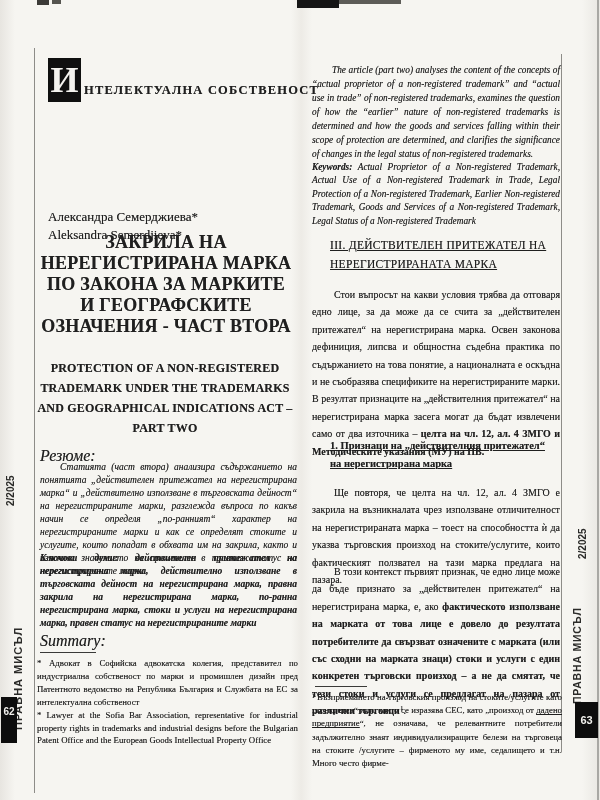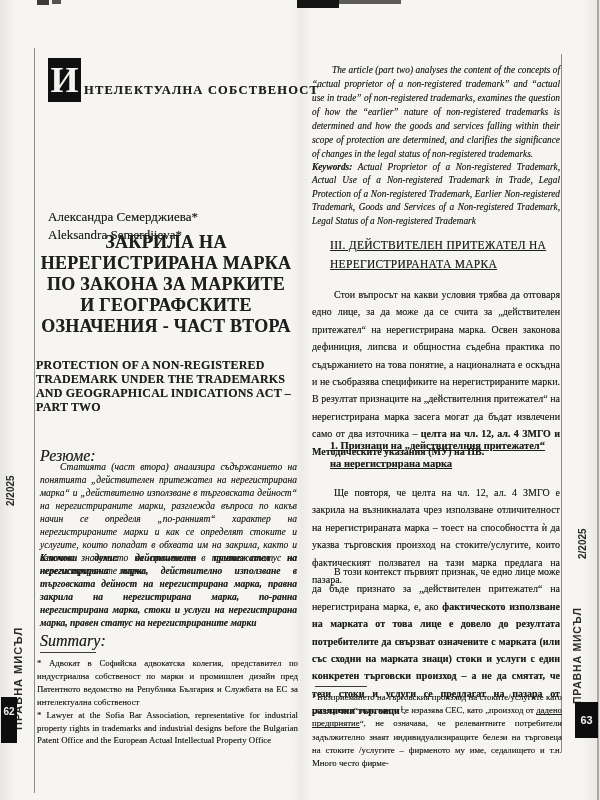--- a/index.html
+++ b/index.html
@@ -12,22 +12,22 @@
   .abs{position:absolute;}
   .blk{text-shadow:0 0 0.35px rgba(20,20,20,.55);}
   
   .masthead{left:48px;top:58px;display:flex;align-items:flex-end;}
   .dropcap{width:33px;height:44px;background:#101010;color:#f4f3ef;font-weight:bold;
            font-size:36px;line-height:44px;text-align:center;display:inline-block;}
   .mast-rest{font-weight:bold;font-size:12.5px;letter-spacing:1.2px;padding:0 0 4px 3px;}
   .authors{left:48px;top:164px;font-size:13px;line-height:18px;margin-top:44px;}
   .title-bg{left:40px;top:232px;width:252px;text-align:center;font-weight:bold;
             font-size:18px;line-height:21px;letter-spacing:.3px;}
-  .title-en{left:36px;top:358px;width:258px;font-weight:bold;
-            font-size:12px;line-height:14px;letter-spacing:.2px;}
+  .title-en{left:36px;top:358px;width:258px;text-align:center;font-weight:bold;
+            font-size:12px;line-height:20px;letter-spacing:.2px;}
   .lbl-it{font-style:italic;font-weight:normal;font-size:16px;}
   .resume-lbl{left:40px;top:447px;}
   .abstract-bg{left:40px;top:461px;width:257px;font-style:italic;font-size:9.5px;
                line-height:13px;text-align:justify;}
   .abstract-bg .ind, .abstract-en .ind{display:inline-block;width:20px;}
   .keywords-bg{left:40px;top:552px;width:257px;font-style:italic;font-weight:bold;
                font-size:9.5px;line-height:13px;text-align:justify;}
   .summary-lbl{left:40px;top:632px;}
   .fn-rule-l{left:40px;top:652px;width:56px;height:1px;background:#3a3a38;}
   .footnotes-l{left:37px;top:657px;width:261px;font-size:8.8px;line-height:12.9px;text-align:justify;}
@@ -101,21 +101,21 @@
   <div class="abs lbl-it resume-lbl blk">Резюме:</div>
   <div class="abs abstract-bg blk"><span class="ind"></span><span>Статията (част втора) анализира съдържанието на понятията „действителен притежател на нерегистрирана марка“ и „действително използване в търговската дейност“ на нерегистрираните марки, разглежда въпроса по какъв начин се определя „по-ранният“ характер на нерегистрираните марки и как се определят стоките и услугите, които попадат в обхвата им на закрила, както и изяснява значението на промените в правния статус на нерегистрираните марки.</span></div>
 
   <div class="abs keywords-bg blk"><span>Ключови думи:</span> <span>действителен притежател на нерегистрирана марка, действително използване в търговската дейност на нерегистрирана марка, правна закрила на нерегистрирана марка, по-ранна нерегистрирана марка, стоки и услуги на нерегистрирана марка, правен статус на нерегистрираните марки</span></div>
 
   <div class="abs lbl-it summary-lbl blk">Summary:</div>
 
   <div class="abs fn-rule-l"></div>
   <div class="abs footnotes-l blk">
     <p>* Адвокат в Софийска адвокатска колегия, представител по индустриална собственост по марки и промишлен дизайн пред Патентното ведомство на Република България и Службата на ЕС за интелектуална собственост</p>
-    <p>* Lawyer at the Sofia Bar Association, representative for industrial property rights in trademarks and industrial designs before the Bulgarian Patent Office and the European Actual Intellectual Property Office</p>
+    <p>* Lawyer at the Sofia Bar Association, representative for industrial property rights in trademarks and industrial designs before the Bulgarian Patent Office and the European Goods Intellectual Property Office</p>
   </div>
 
   <div class="abs vtext issue-l">2/2025</div>
   <div class="abs vtext journal-l">ПРАВНА МИСЪЛ</div>
   <div class="abs pagebox pagebox-l">62</div>
 
   <div class="abs abstract-en blk"><span class="ind"></span><span>The article (part two) analyses the content of the concepts of “actual proprietor of a non-registered trademark” and “actual use in trade” of non-registered trademarks, examines the question of how the “earlier” nature of non-registered trademarks is determined and how the goods and services falling within their scope of protection are determined, and clarifies the significance of changes in the legal status of non-registered trademarks.</span></div>
 
   <div class="abs keywords-en blk"><span class="kw-lbl">Keywords:</span><span> Actual Proprietor of a Non-registered Trademark, Actual Use of a Non-registered Trademark in Trade, Legal Protection of a Non-registered Trademark, Earlier Non-registered Trademark, Goods and Services of a Non-registered Trademark, Legal Status of a Non-registered Trademark</span></div>
 

